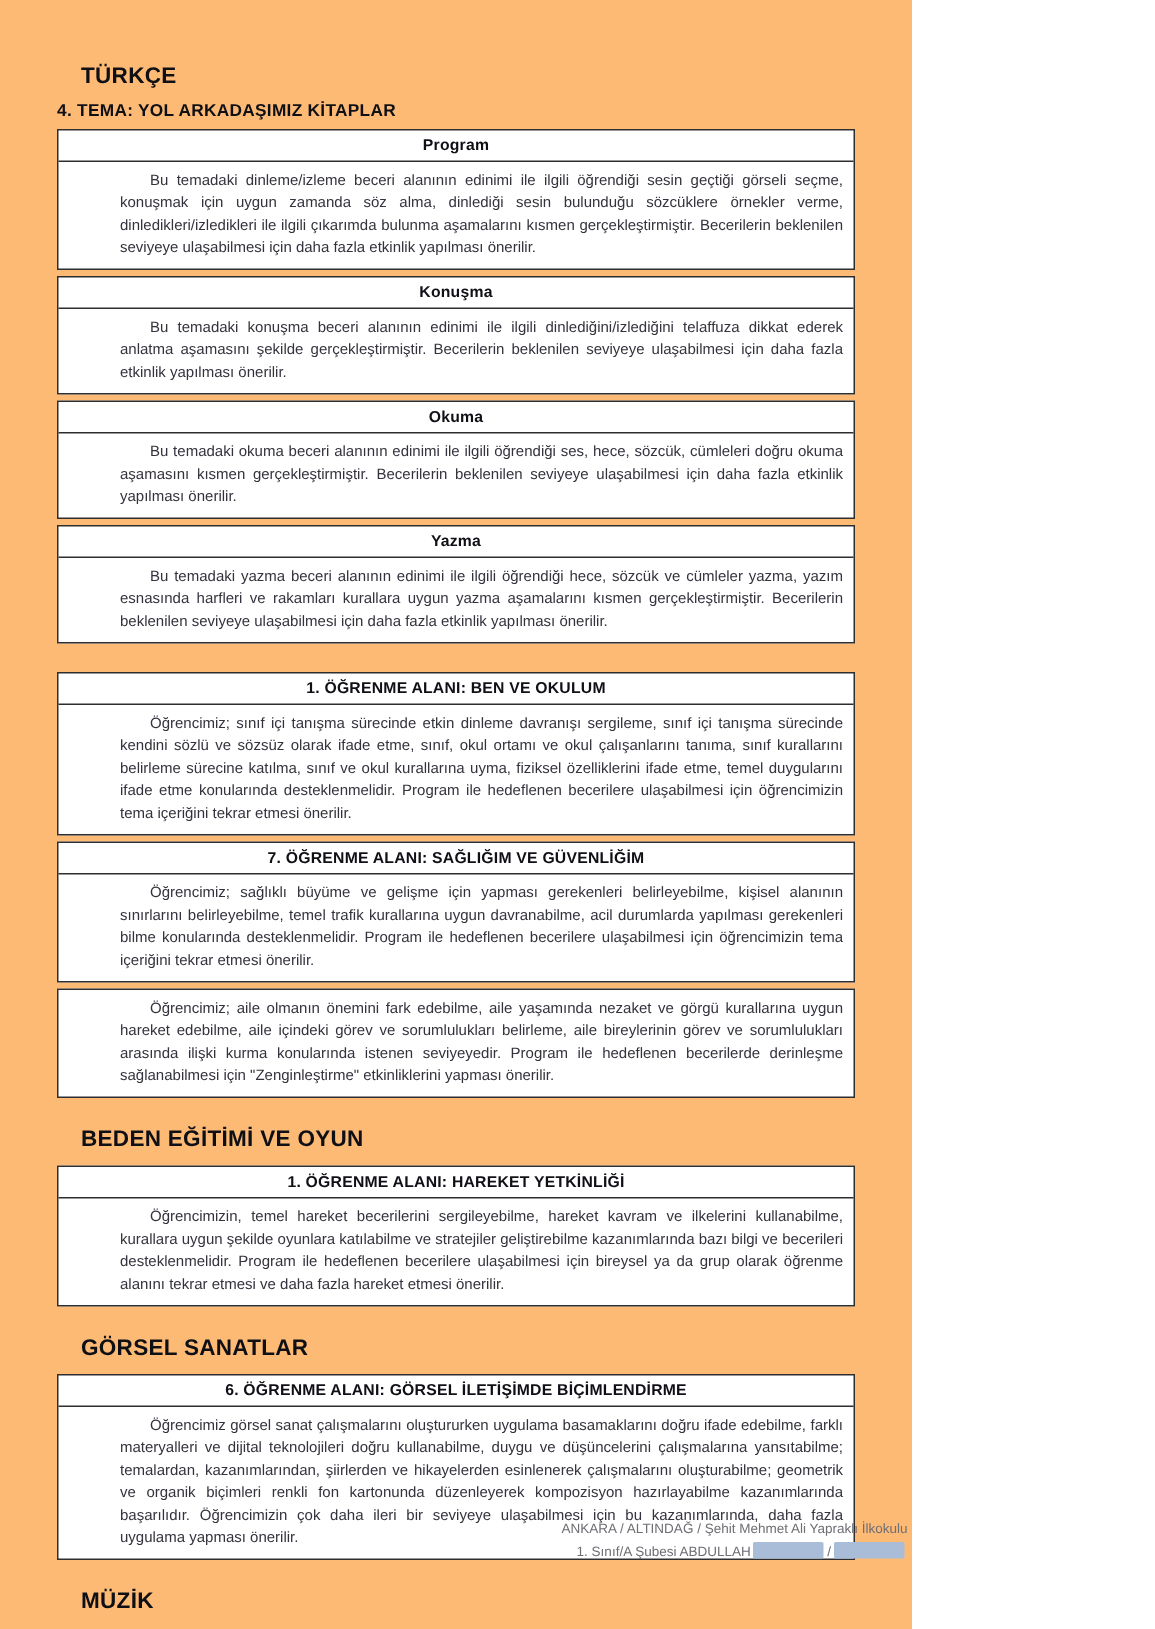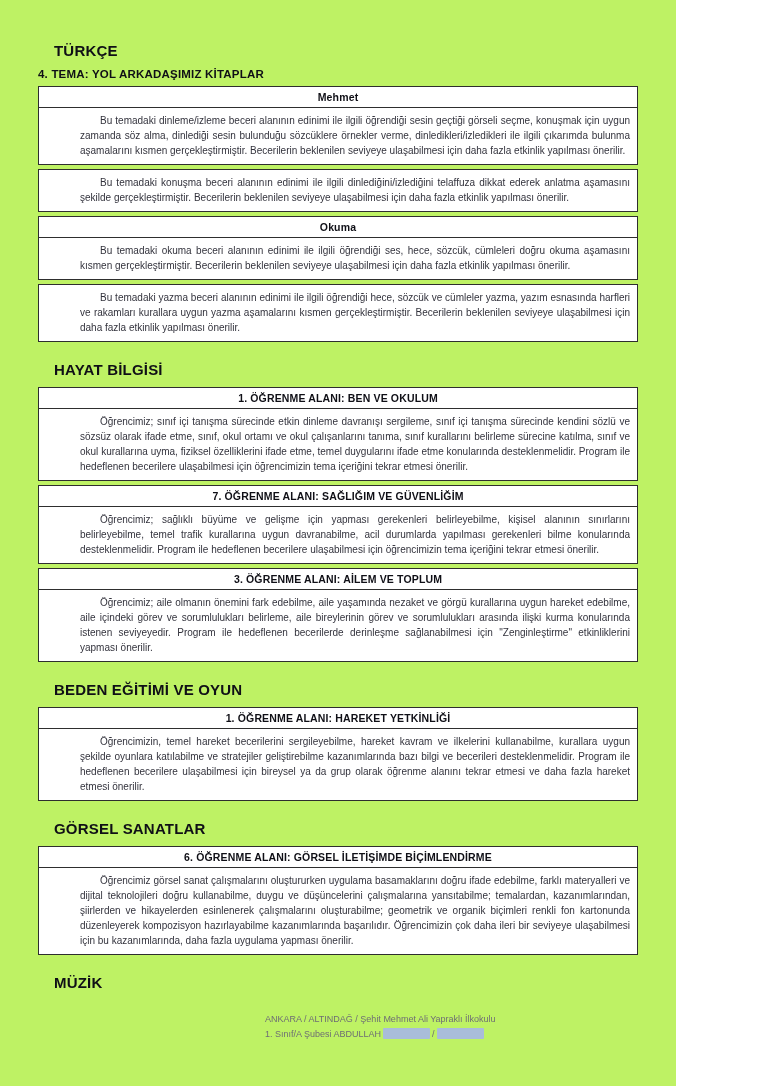--- a/index.html
+++ b/index.html
@@ -2,21 +2,21 @@
 <html lang="tr"><head>
 <meta charset="utf-8">
 <style>
   html,body{margin:0;padding:0;background:#ffffff;}
   body{
     width:770px;height:1086px;
     font-family:"Liberation Sans","DejaVu Sans",sans-serif;
     color:#2e2e36;
     -webkit-font-smoothing:antialiased;
   }
-  .page{position:relative;width:676px;height:1086px;background:#bef264;overflow:hidden;}
+  .page{position:relative;width:608px;height:1086px;background:#fdba74;overflow:hidden;}
   .content{padding:42px 38px 0 38px;}
 
   .subject{margin-bottom:19px;}
   .subject-heading{
     font-size:15px;font-weight:bold;color:#0f0f16;
     margin:0 0 9px 16px;letter-spacing:.2px;
   }
   .theme-subtitle{
     text-align:left;font-weight:bold;font-size:11.5px;color:#0f0f16;
     margin:0 0 6px 0;letter-spacing:.2px;
@@ -33,21 +33,21 @@
     font-size:10px;line-height:15px;
     text-align:justify;color:#33333d;
     text-indent:20px;
     margin-left:34px;
   }
 
   .footer{position:absolute;left:0;top:998px;width:770px;height:88px;}
   .logo{position:absolute;left:44px;top:4px;width:120px;height:70px;}
   .footer-center{
     position:absolute;left:265px;top:14px;width:340px;
-    text-align:left;font-size:9px;color:#6e6e74;line-height:15px;
+    text-align:right;font-size:9px;color:#6e6e74;line-height:15px;
   }
   .page-number{
     position:absolute;right:38px;top:27px;
     font-size:9px;color:#55555c;
   }
   .redacted{
     display:inline-block;width:47px;height:11px;
     background:#a9bdd9;border-radius:1px;vertical-align:-2px;margin:0 2px;
   }
 </style>
@@ -55,48 +55,48 @@
 <body>
 
 <div class="page">
   <div class="content">
 
     <section class="subject">
       <h1 class="subject-heading">TÜRKÇE</h1>
       <div class="theme-subtitle">4. TEMA: YOL ARKADAŞIMIZ KİTAPLAR</div>
 
       <div class="block">
-        <div class="block-header">Mehmet</div>
+        <div class="block-header">Program</div>
         <div class="block-body">Bu temadaki dinleme/izleme beceri alanının edinimi ile ilgili öğrendiği sesin geçtiği görseli seçme, konuşmak için uygun zamanda söz alma, dinlediği sesin bulunduğu sözcüklere örnekler verme, dinledikleri/izledikleri ile ilgili çıkarımda bulunma aşamalarını kısmen gerçekleştirmiştir. Becerilerin beklenilen seviyeye ulaşabilmesi için daha fazla etkinlik yapılması önerilir.</div>
       </div>
       <div class="block">
+        <div class="block-header">Konuşma</div>
         <div class="block-body">Bu temadaki konuşma beceri alanının edinimi ile ilgili dinlediğini/izlediğini telaffuza dikkat ederek anlatma aşamasını şekilde gerçekleştirmiştir. Becerilerin beklenilen seviyeye ulaşabilmesi için daha fazla etkinlik yapılması önerilir.</div>
       </div>
       <div class="block">
         <div class="block-header">Okuma</div>
         <div class="block-body">Bu temadaki okuma beceri alanının edinimi ile ilgili öğrendiği ses, hece, sözcük, cümleleri doğru okuma aşamasını kısmen gerçekleştirmiştir. Becerilerin beklenilen seviyeye ulaşabilmesi için daha fazla etkinlik yapılması önerilir.</div>
       </div>
       <div class="block">
+        <div class="block-header">Yazma</div>
         <div class="block-body">Bu temadaki yazma beceri alanının edinimi ile ilgili öğrendiği hece, sözcük ve cümleler yazma, yazım esnasında harfleri ve rakamları kurallara uygun yazma aşamalarını kısmen gerçekleştirmiştir. Becerilerin beklenilen seviyeye ulaşabilmesi için daha fazla etkinlik yapılması önerilir.</div>
       </div>
     </section>
 
     <section class="subject">
-      <h1 class="subject-heading">HAYAT BİLGİSİ</h1>
 
       <div class="block">
         <div class="block-header">1. ÖĞRENME ALANI: BEN VE OKULUM</div>
         <div class="block-body">Öğrencimiz; sınıf içi tanışma sürecinde etkin dinleme davranışı sergileme, sınıf içi tanışma sürecinde kendini sözlü ve sözsüz olarak ifade etme, sınıf, okul ortamı ve okul çalışanlarını tanıma, sınıf kurallarını belirleme sürecine katılma, sınıf ve okul kurallarına uyma, fiziksel özelliklerini ifade etme, temel duygularını ifade etme konularında desteklenmelidir. Program ile hedeflenen becerilere ulaşabilmesi için öğrencimizin tema içeriğini tekrar etmesi önerilir.</div>
       </div>
       <div class="block">
         <div class="block-header">7. ÖĞRENME ALANI: SAĞLIĞIM VE GÜVENLİĞİM</div>
         <div class="block-body">Öğrencimiz; sağlıklı büyüme ve gelişme için yapması gerekenleri belirleyebilme, kişisel alanının sınırlarını belirleyebilme, temel trafik kurallarına uygun davranabilme, acil durumlarda yapılması gerekenleri bilme konularında desteklenmelidir. Program ile hedeflenen becerilere ulaşabilmesi için öğrencimizin tema içeriğini tekrar etmesi önerilir.</div>
       </div>
       <div class="block">
-        <div class="block-header">3. ÖĞRENME ALANI: AİLEM VE TOPLUM</div>
         <div class="block-body">Öğrencimiz; aile olmanın önemini fark edebilme, aile yaşamında nezaket ve görgü kurallarına uygun hareket edebilme, aile içindeki görev ve sorumlulukları belirleme, aile bireylerinin görev ve sorumlulukları arasında ilişki kurma konularında istenen seviyeyedir. Program ile hedeflenen becerilerde derinleşme sağlanabilmesi için "Zenginleştirme" etkinliklerini yapması önerilir.</div>
       </div>
     </section>
 
     <section class="subject">
       <h1 class="subject-heading">BEDEN EĞİTİMİ VE OYUN</h1>
 
       <div class="block">
         <div class="block-header">1. ÖĞRENME ALANI: HAREKET YETKİNLİĞİ</div>
         <div class="block-body">Öğrencimizin, temel hareket becerilerini sergileyebilme, hareket kavram ve ilkelerini kullanabilme, kurallara uygun şekilde oyunlara katılabilme ve stratejiler geliştirebilme kazanımlarında bazı bilgi ve becerileri desteklenmelidir. Program ile hedeflenen becerilere ulaşabilmesi için bireysel ya da grup olarak öğrenme alanını tekrar etmesi ve daha fazla hareket etmesi önerilir.</div>

